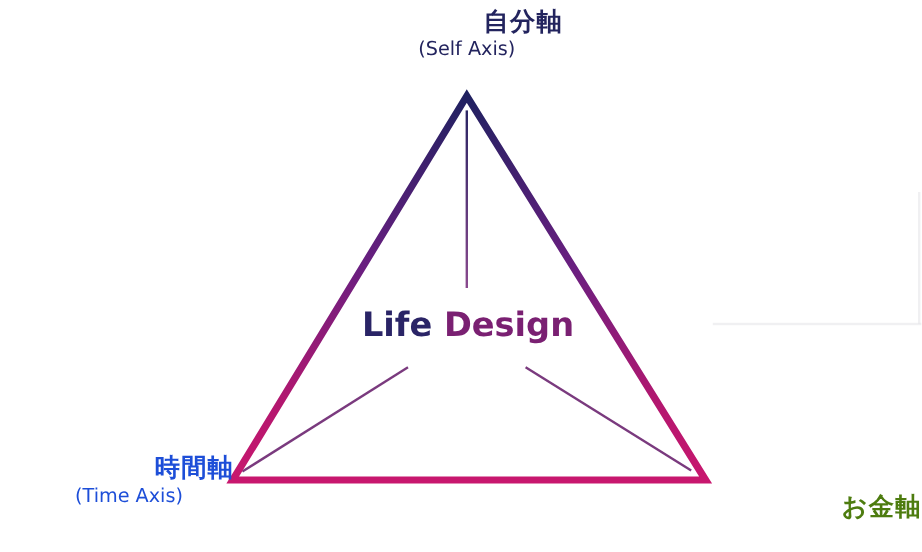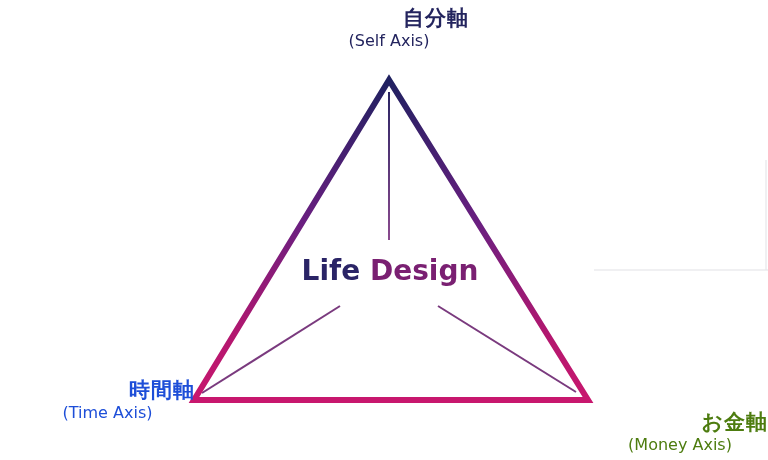--- a/index.html
+++ b/index.html
@@ -108,21 +108,20 @@
     <span class="en">(Self Axis)</span>
   </div>
 
   <div class="label label-left">
     <span class="jp">時間軸</span>
     <span class="en">(Time Axis)</span>
   </div>
 
   <div class="label label-right">
     <span class="jp">お金軸</span>
-    <span class="en">(Money Axis)</span>
   </div>
 
   <div class="center-title">
     <span class="w1">Life</span>
     <span class="w2">Design</span>
   </div>
 
   <div class="artifact" style="left:594px;top:269px;width:174px;height:2px;"></div>
   <div class="artifact" style="left:765px;top:160px;width:2px;height:110px;"></div>
 </div>

